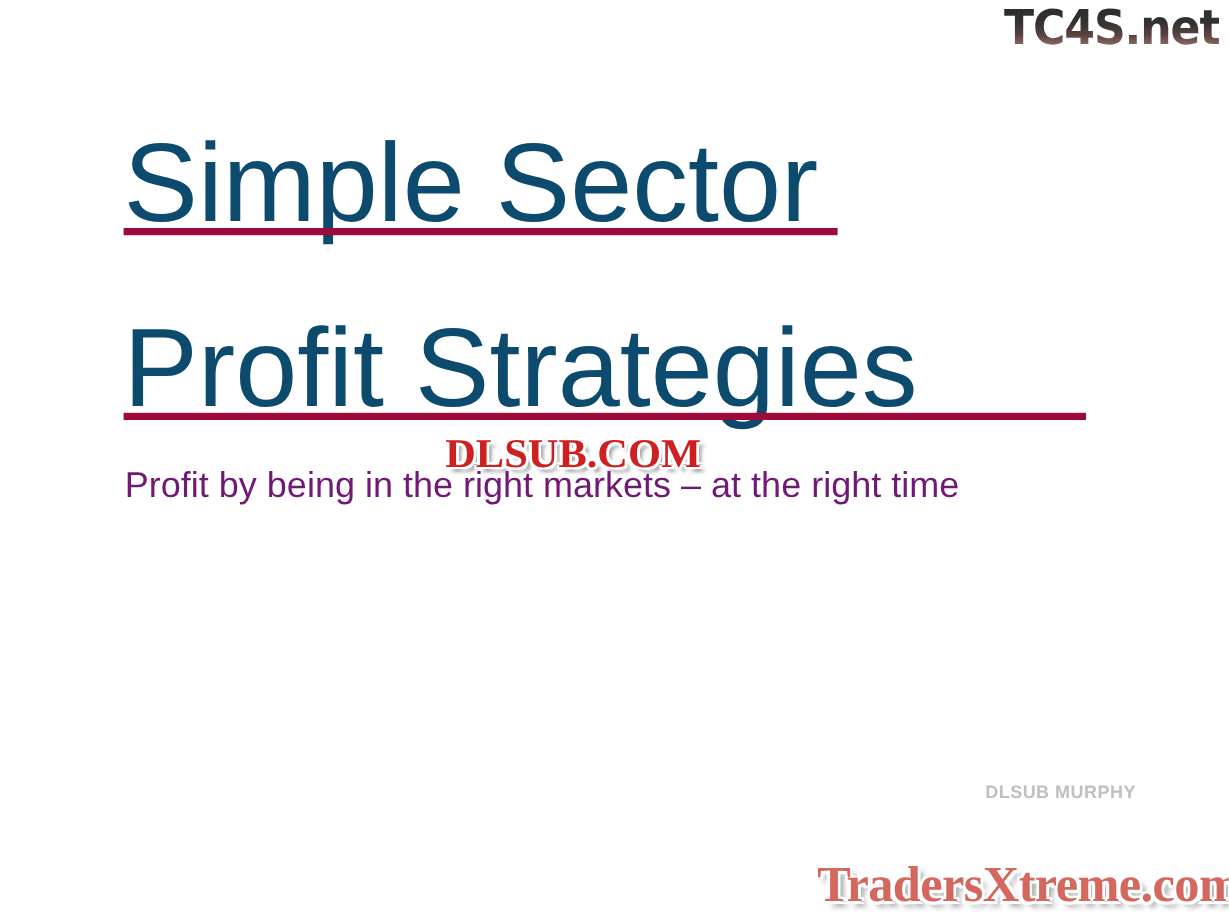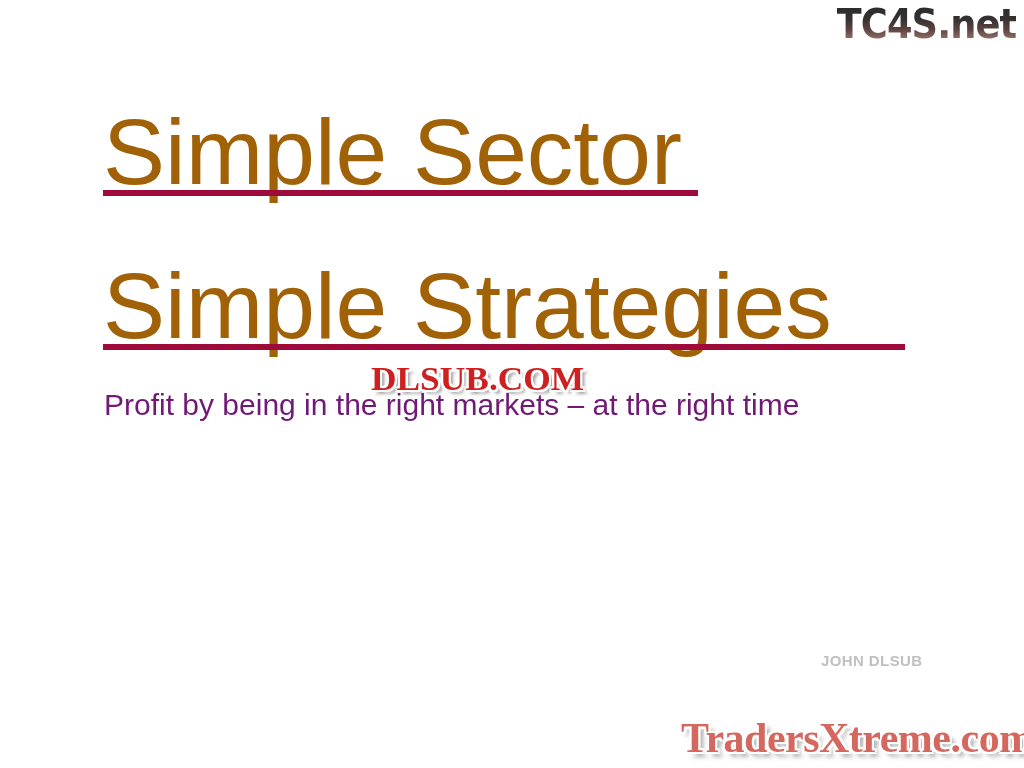--- a/index.html
+++ b/index.html
@@ -48,21 +48,21 @@
     left: 103px;
     top: 104px;
     width: 830px;
   }
   .title-line {
     position: relative;
     font-family: "Liberation Sans", sans-serif;
     font-weight: normal;
     font-size: 93px;
     line-height: 96px;
-    color: #a16207;
+    color: #0c4a6e;
     white-space: nowrap;
     letter-spacing: 0px;
   }
   .title-line.line1 { margin-bottom: 58px; }
   .title-rule {
     position: absolute;
     left: 0;
     height: 6px;
     background: #9E0B3A;
   }
@@ -146,26 +146,26 @@
 <div id="slide">
 
   <div class="site-logo">TC4S.net</div>
 
   <div class="title-block">
     <div class="title-line line1">
       <span>Simple Sector</span>
       <span class="title-rule rule1"></span>
     </div>
     <div class="title-line line2">
-      <span>Simple Strategies</span>
+      <span>Profit Strategies</span>
       <span class="title-rule rule2"></span>
     </div>
   </div>
 
   <div class="subtitle">Profit by being in the right markets – at the right time</div>
 
   <div class="wm-dlsub">DLSUB.COM</div>
 
-  <div class="author">JOHN DLSUB</div>
+  <div class="author">DLSUB MURPHY</div>
 
   <div class="wm-traders">TradersXtreme.com</div>
 
 </div>
 
 </body></html>

